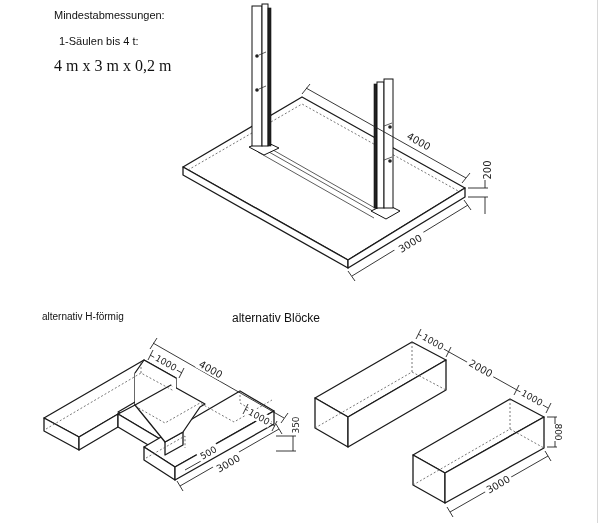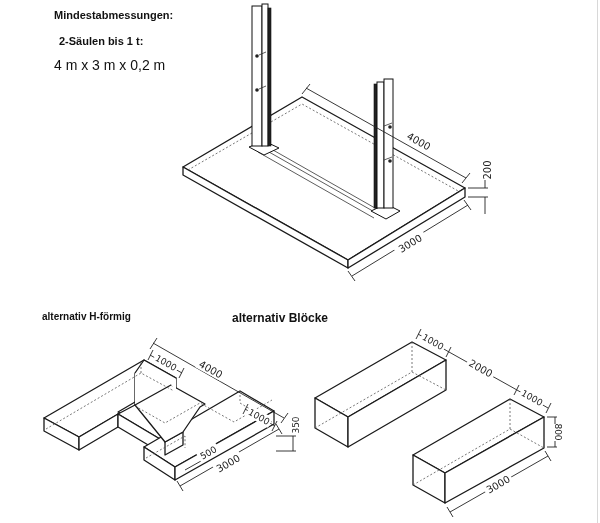--- a/index.html
+++ b/index.html
@@ -1,35 +1,35 @@
 <!DOCTYPE html>
 <html><head>
 <meta charset="utf-8">
 <style>
   html, body { margin: 0; padding: 0; background: #ffffff; }
   body { width: 600px; height: 523px; position: relative; overflow: hidden;
          font-family: "Liberation Sans", sans-serif; color: #111; }
   .label { position: absolute; white-space: nowrap; }
-  .h1 { font-weight: bold; font-size: 11px; }
-  .plain { font-size: 14px; }
+  .h1 { font-weight: normal; font-size: 11px; }
+  .plain { font-size: 16px; font-family: Liberation Serif, serif; }
   #drawing { position: absolute; left: 0; top: 0; }
   .thin { stroke: #333; stroke-width: 0.8; fill: none; }
   .hidden { stroke: #555; stroke-width: 0.8; fill: none; stroke-dasharray: 2 2; }
   .face { fill: #ffffff; stroke: #1a1a1a; stroke-width: 1.3; stroke-linejoin: round; }
   .dim { stroke: #222; stroke-width: 0.9; fill: none; }
   .dimtxt { font-family: "DejaVu Sans", sans-serif; font-size: 10px; fill: #222; }
   .pole { fill: #fff; stroke: #111; stroke-width: 1; }
   .poledark { fill: #222; stroke: #111; stroke-width: 0.6; }
   .rightborder { position: absolute; left: 597px; top: 0; width: 1px; height: 523px; background: #d8d8d8; }
 </style>
 </head>
 <body>
 
 <div class="label h1" style="left:54px; top:9px;">Mindestabmessungen:</div>
-<div class="label h1" style="left:59px; top:35px;">2-Säulen bis 1 t:</div>
+<div class="label h1" style="left:59px; top:35px;">1-Säulen bis 4 t:</div>
 <div class="label plain" style="left:54px; top:57px;">4 m x 3 m x 0,2 m</div>
 
 <div class="label h1" style="left:42px; top:311px; font-size:10px;">alternativ H-förmig</div>
 <div class="label h1" style="left:232px; top:311px; font-size:12px;">alternativ Blöcke</div>
 
 <div class="rightborder"></div>
 
 <svg id="drawing" width="600" height="523" viewBox="0 0 600 523">
 
   <g>

